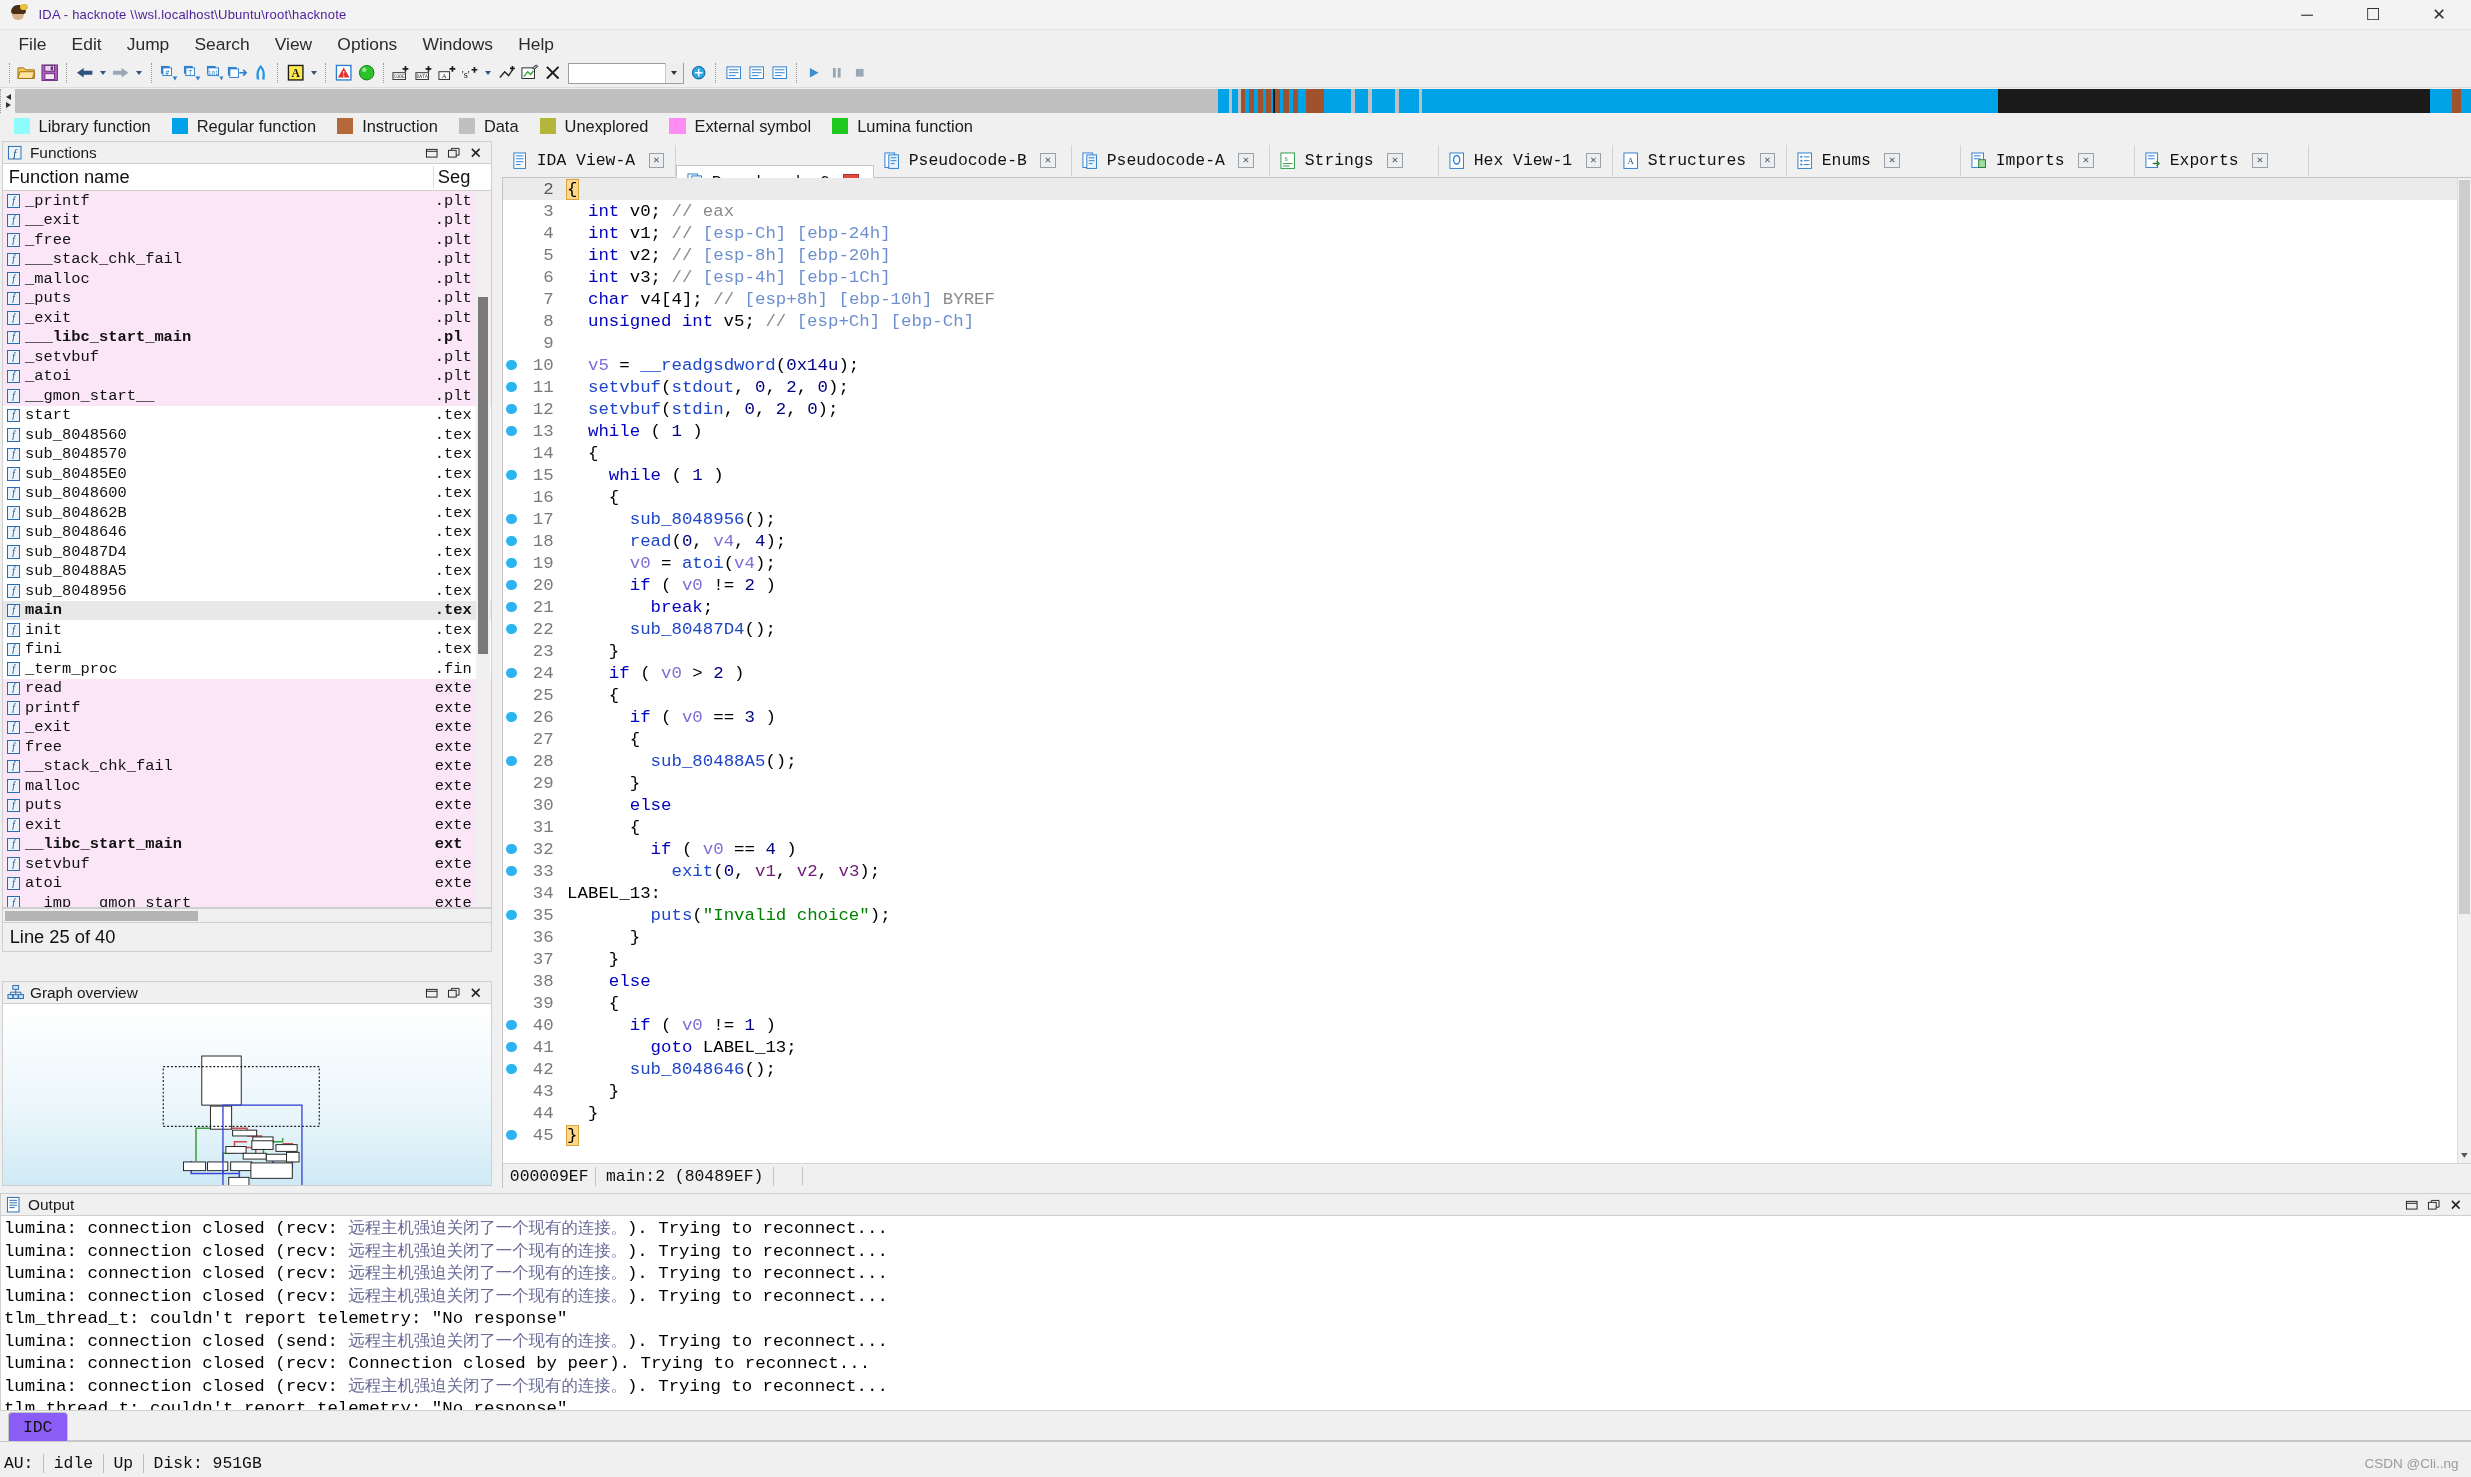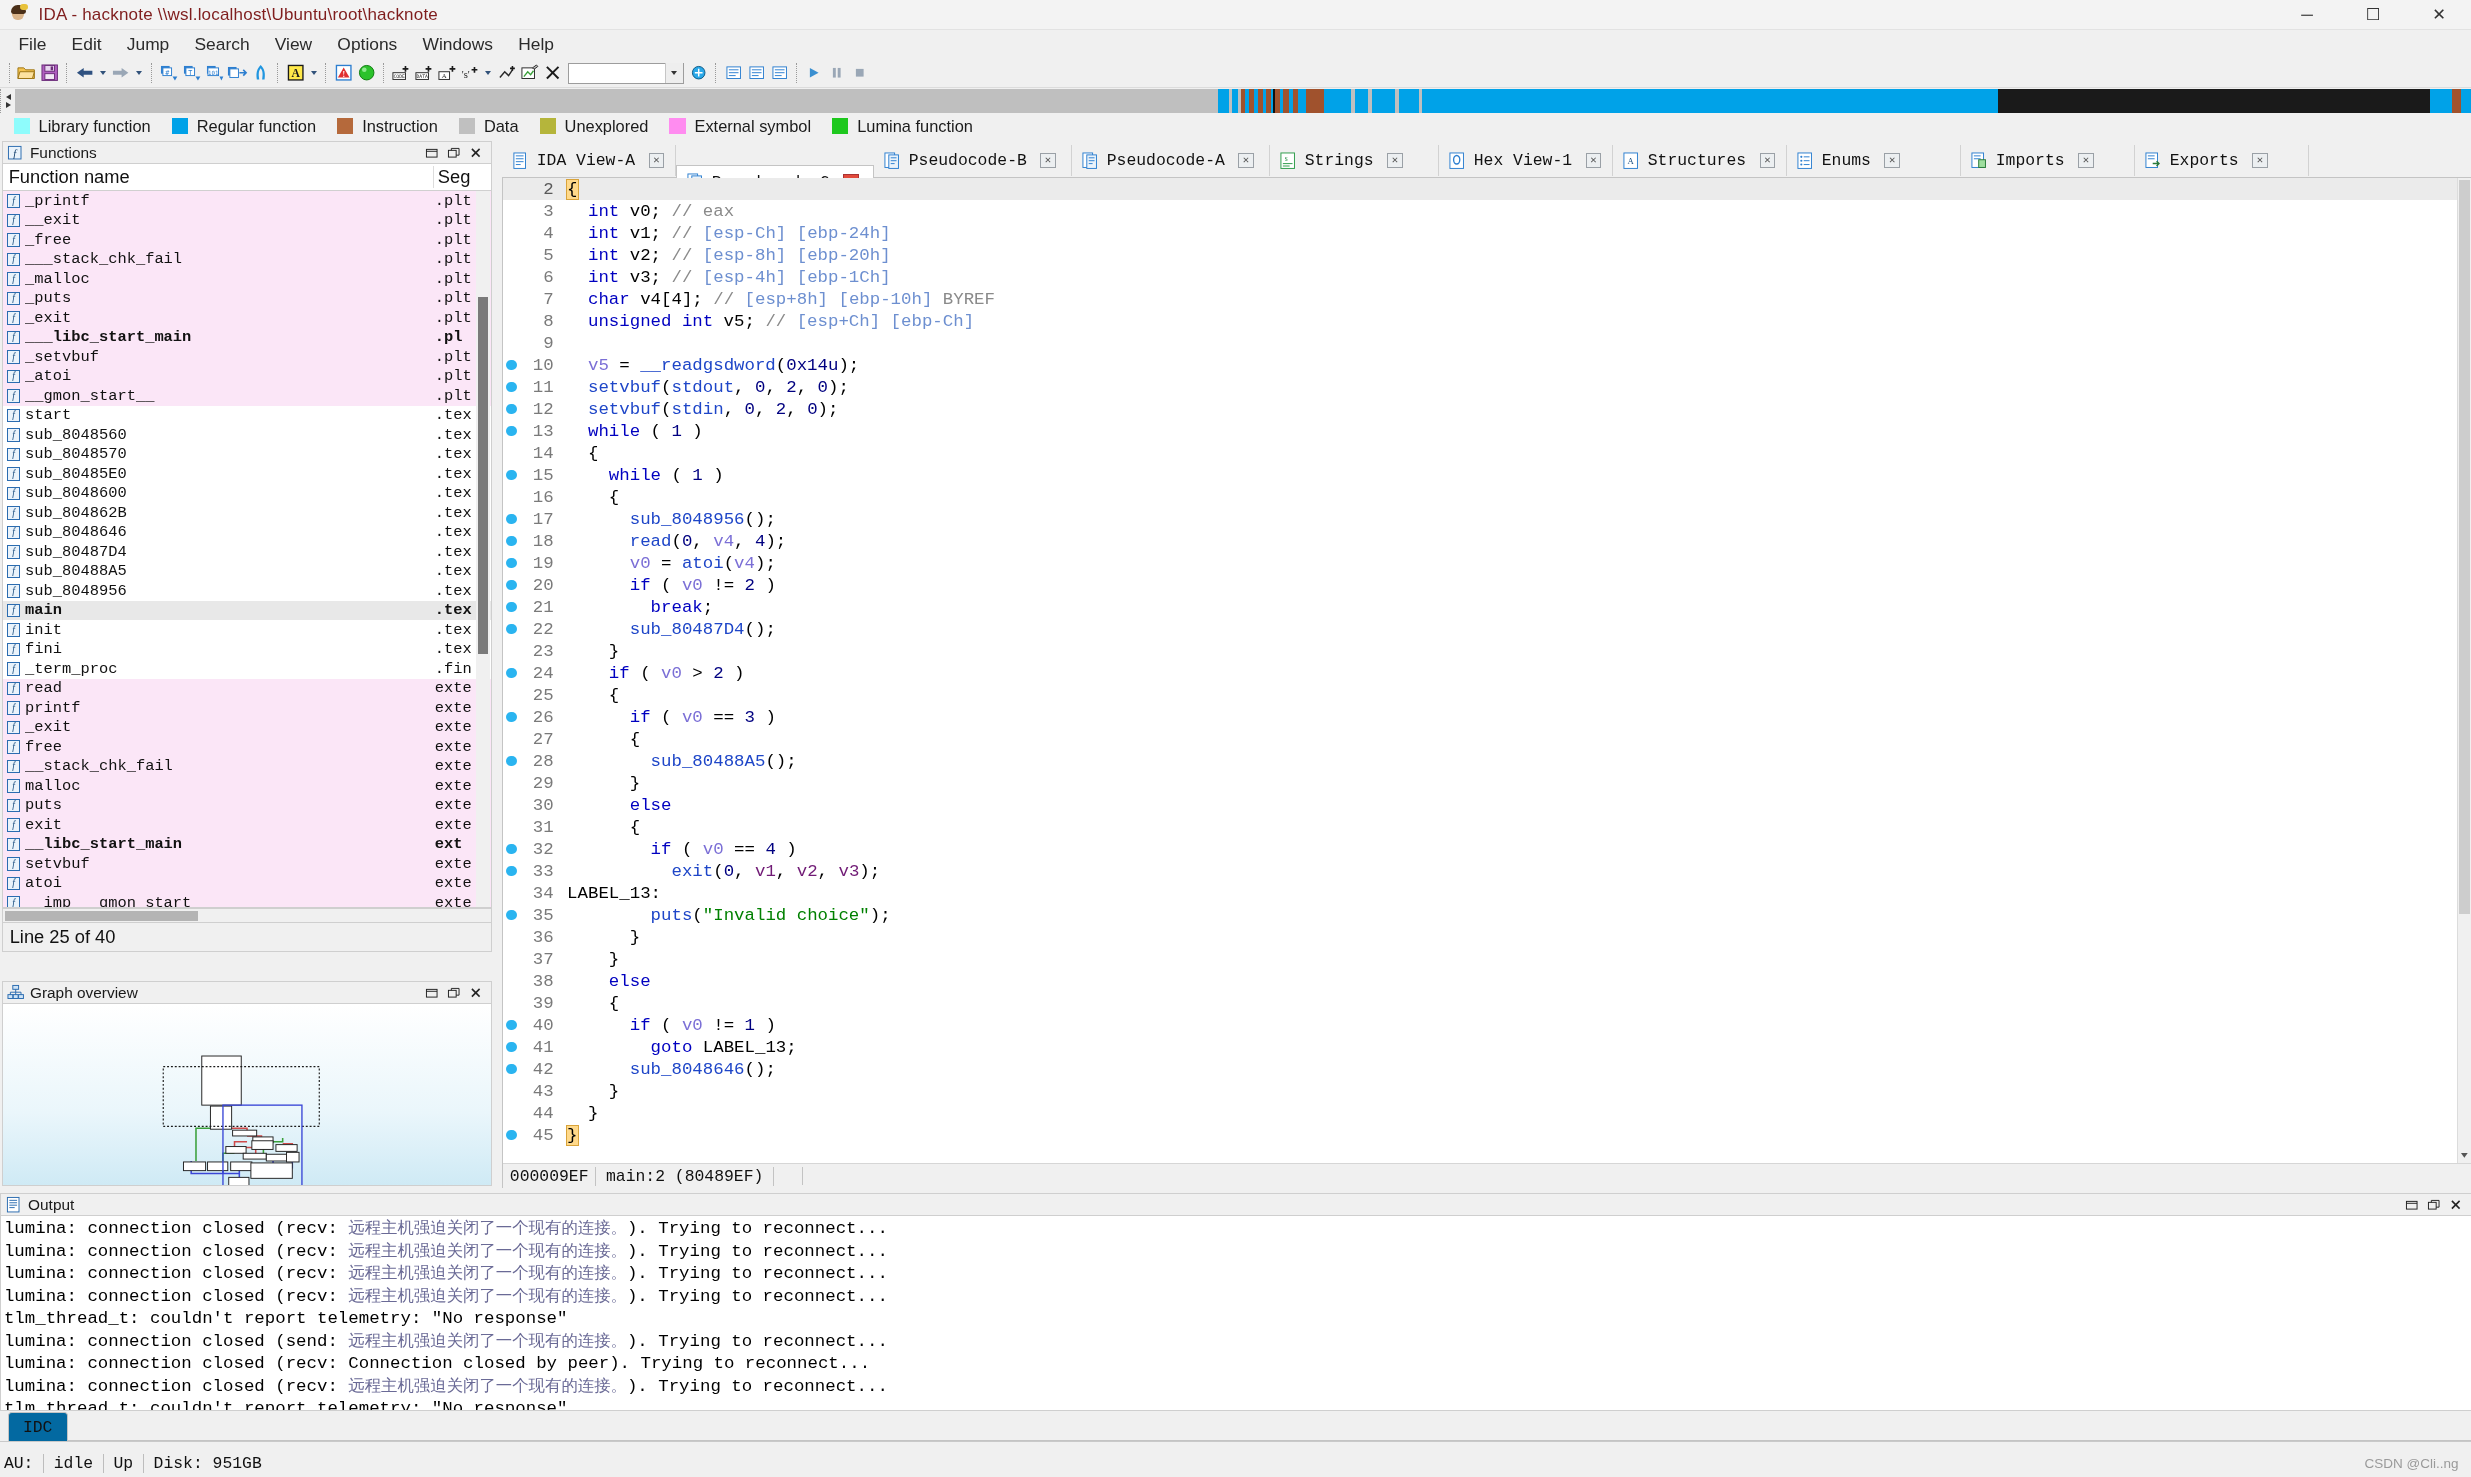--- a/index.html
+++ b/index.html
@@ -29,21 +29,21 @@
   }
   #titlebar .app-icon .hair {
     position:absolute; left:2.9px; top:1px; width:15.4px; height:8.7px;
     background:#4a2f18; border-radius:7.7px 7.7px 2.9px 2.9px;
   }
   #titlebar .app-icon .bow {
     position:absolute; left:12.6px; top:0px; width:7.7px; height:5.8px;
     background:#e8c23a; border-radius:2.9px;
   }
   #titlebar .title-text {
-    font-size: 17px; color: #7f1d1d; letter-spacing: 0.2px;
+    font-size: 13px; color: #4c1d95; letter-spacing: 0.2px;
     white-space: nowrap;
   }
   #titlebar .win-controls {
     margin-left: auto; display: flex; height: 30px;
   }
   #titlebar .win-btn {
     width: 66px; height: 30px; display:flex; align-items:center; justify-content:center;
     font-size: 16.4px; color: #333;
   }
 
@@ -278,21 +278,21 @@
   .oline {
     height:22.5px; font-family:"Liberation Mono", monospace; font-size:17.4px;
     color:#000; white-space:pre; padding-left:2.9px; line-height:22.5px;
   }
   .oline .zh { color:#6a6a96; font-family:"DejaVu Sans", sans-serif; font-size:16.4px; }
   #output-tabs {
     height:31px; background:#f0f0f0; display:flex; align-items:flex-end; padding-left:7.7px;
     border-bottom:1px solid #c9c9c9;
   }
   #output-tabs .otab {
-    height:29px; min-width:60px; padding:0 13.5px; background:#0369a1;
+    height:29px; min-width:60px; padding:0 13.5px; background:#8b5cf6;
     border:1px solid #c4c4c4; border-bottom:none; border-radius:3.9px 3.9px 0 0;
     display:flex; align-items:center; justify-content:center;
     font-family:"Liberation Mono", monospace; font-size:16.4px; color:#111;
   }
   #output-tabs .ofill { flex:1; height:29px; border-bottom:1px solid #c4c4c4; }
 
   
   #statusbar {
     position:absolute; left:0; top:1450px; width:2472px; height:27px;
     background:#f0f0f0; display:flex; align-items:center;

